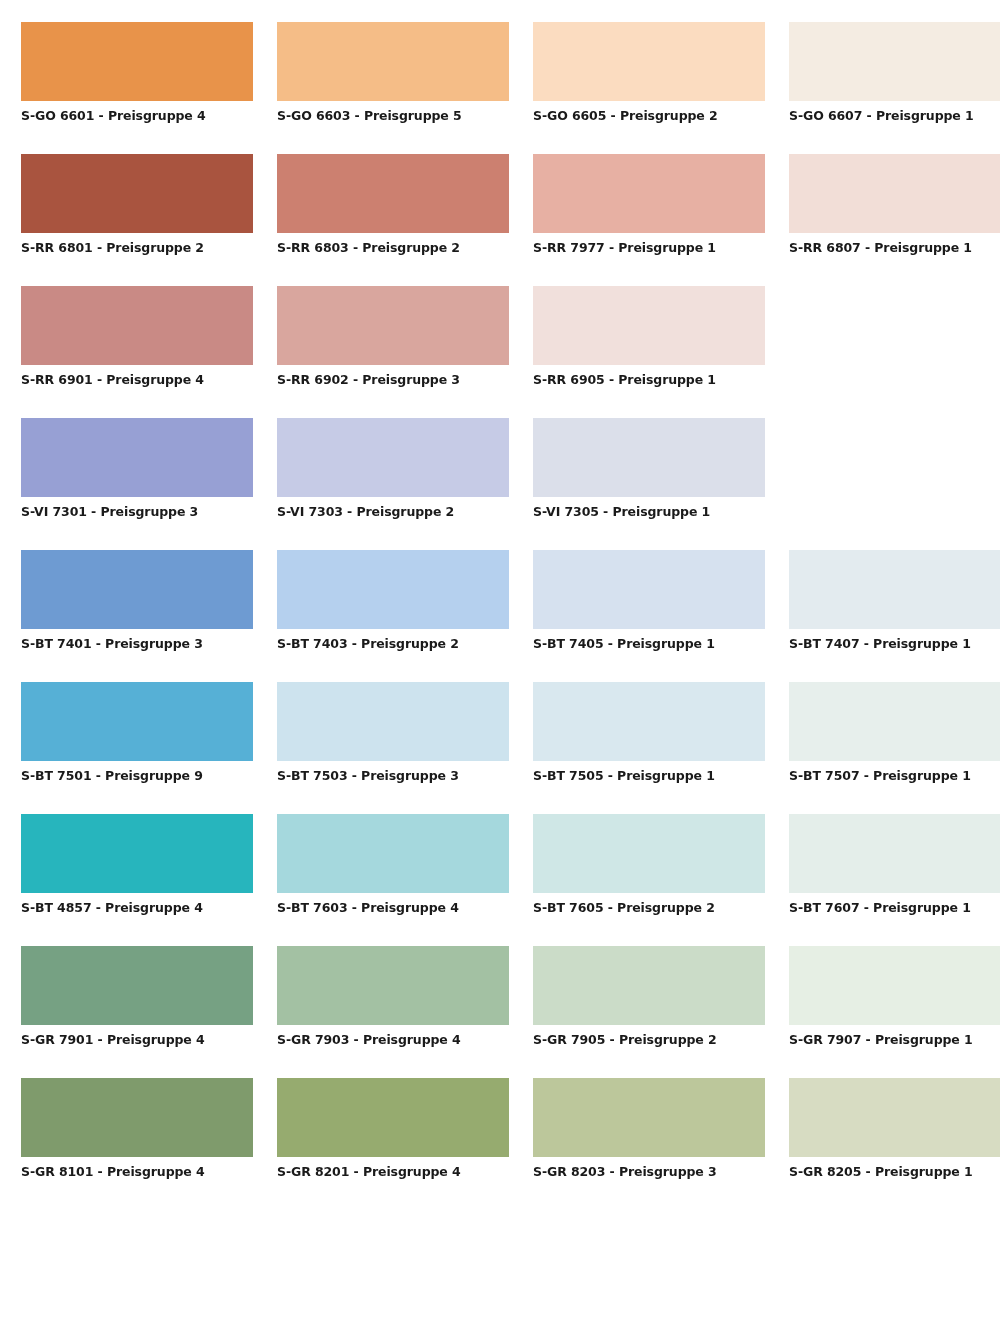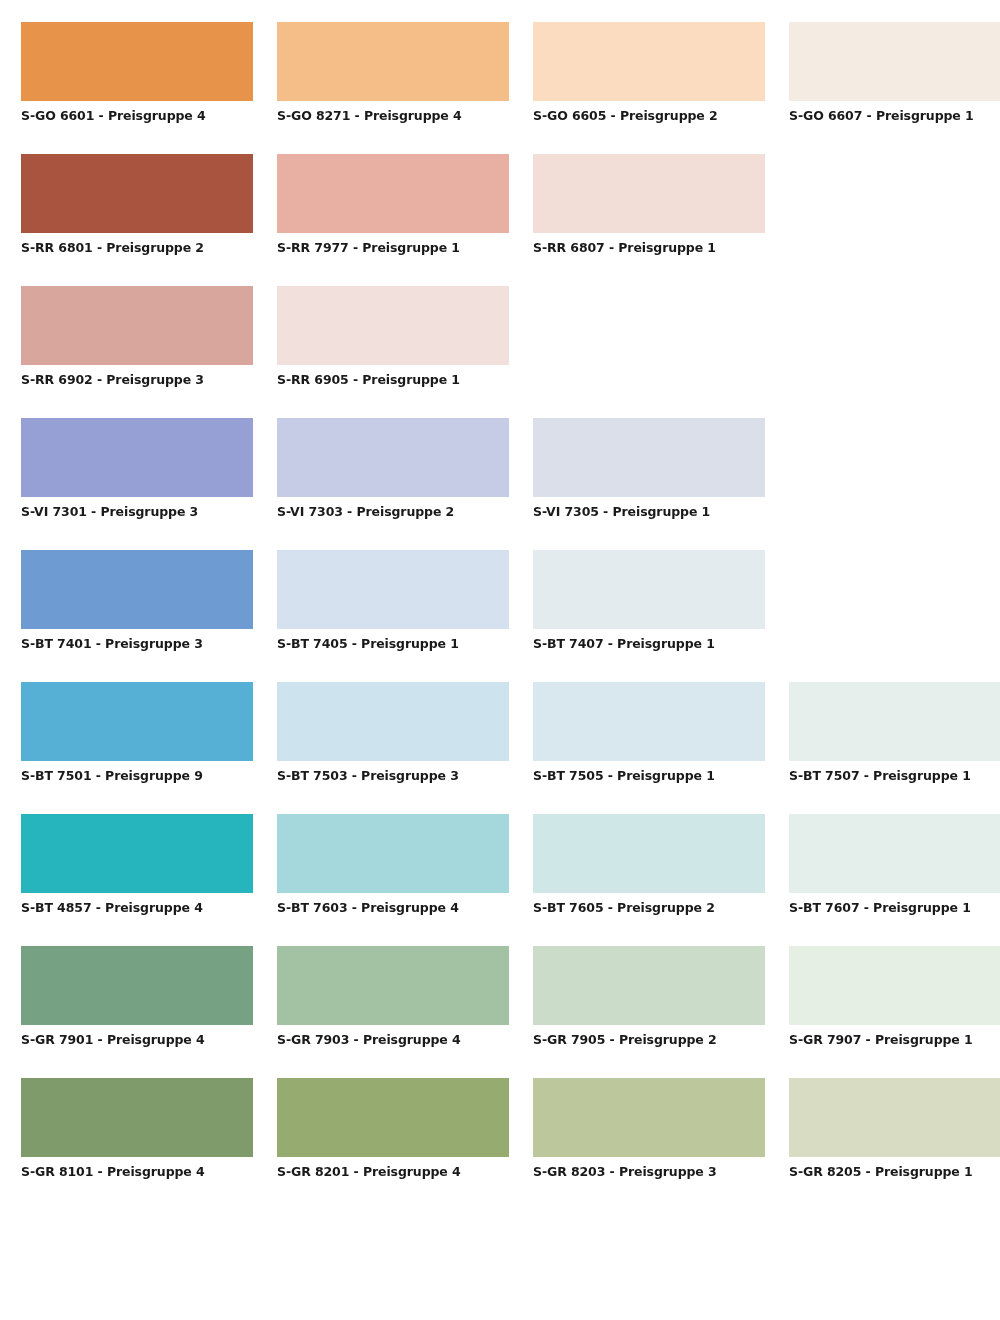--- a/index.html
+++ b/index.html
@@ -60,47 +60,55 @@
 <body style="background-color: rgb(255, 255, 255);">
 
 <div class="palette-sheet" id="sheet">
     <div class="swatch-row">
       <div class="swatch-cell">
         <div class="swatch-chip" style="background-color: rgb(232, 147, 74);"></div>
         <div class="swatch-label">S-GO 6601 - Preisgruppe 4</div>
       </div>
       <div class="swatch-cell">
         <div class="swatch-chip" style="background-color: rgb(245, 189, 135);"></div>
-        <div class="swatch-label">S-GO 8271 - Preisgruppe 4</div>
+        <div class="swatch-label">S-GO 6603 - Preisgruppe 5</div>
       </div>
       <div class="swatch-cell">
         <div class="swatch-chip" style="background-color: rgb(251, 220, 192);"></div>
         <div class="swatch-label">S-GO 6605 - Preisgruppe 2</div>
       </div>
       <div class="swatch-cell">
         <div class="swatch-chip" style="background-color: rgb(244, 236, 226);"></div>
         <div class="swatch-label">S-GO 6607 - Preisgruppe 1</div>
       </div>
     </div>
     <div class="swatch-row">
       <div class="swatch-cell">
         <div class="swatch-chip" style="background-color: rgb(169, 84, 63);"></div>
         <div class="swatch-label">S-RR 6801 - Preisgruppe 2</div>
       </div>
       <div class="swatch-cell">
+        <div class="swatch-chip" style="background-color: rgb(204, 128, 112);"></div>
+        <div class="swatch-label">S-RR 6803 - Preisgruppe 2</div>
+      </div>
+      <div class="swatch-cell">
         <div class="swatch-chip" style="background-color: rgb(231, 176, 163);"></div>
         <div class="swatch-label">S-RR 7977 - Preisgruppe 1</div>
       </div>
       <div class="swatch-cell">
         <div class="swatch-chip" style="background-color: rgb(242, 222, 215);"></div>
         <div class="swatch-label">S-RR 6807 - Preisgruppe 1</div>
       </div>
     </div>
     <div class="swatch-row">
       <div class="swatch-cell">
+        <div class="swatch-chip" style="background-color: rgb(201, 138, 133);"></div>
+        <div class="swatch-label">S-RR 6901 - Preisgruppe 4</div>
+      </div>
+      <div class="swatch-cell">
         <div class="swatch-chip" style="background-color: rgb(217, 166, 158);"></div>
         <div class="swatch-label">S-RR 6902 - Preisgruppe 3</div>
       </div>
       <div class="swatch-cell">
         <div class="swatch-chip" style="background-color: rgb(241, 224, 220);"></div>
         <div class="swatch-label">S-RR 6905 - Preisgruppe 1</div>
       </div>
     </div>
     <div class="swatch-row">
       <div class="swatch-cell">
@@ -113,20 +121,24 @@
       </div>
       <div class="swatch-cell">
         <div class="swatch-chip" style="background-color: rgb(219, 223, 234);"></div>
         <div class="swatch-label">S-VI 7305 - Preisgruppe 1</div>
       </div>
     </div>
     <div class="swatch-row">
       <div class="swatch-cell">
         <div class="swatch-chip" style="background-color: rgb(110, 155, 210);"></div>
         <div class="swatch-label">S-BT 7401 - Preisgruppe 3</div>
+      </div>
+      <div class="swatch-cell">
+        <div class="swatch-chip" style="background-color: rgb(181, 208, 238);"></div>
+        <div class="swatch-label">S-BT 7403 - Preisgruppe 2</div>
       </div>
       <div class="swatch-cell">
         <div class="swatch-chip" style="background-color: rgb(214, 225, 239);"></div>
         <div class="swatch-label">S-BT 7405 - Preisgruppe 1</div>
       </div>
       <div class="swatch-cell">
         <div class="swatch-chip" style="background-color: rgb(227, 235, 239);"></div>
         <div class="swatch-label">S-BT 7407 - Preisgruppe 1</div>
       </div>
     </div>

